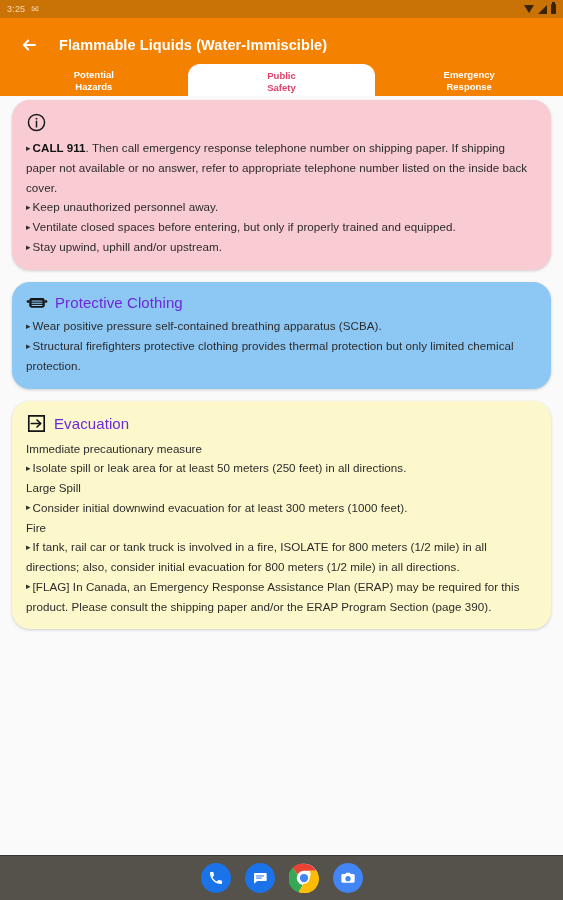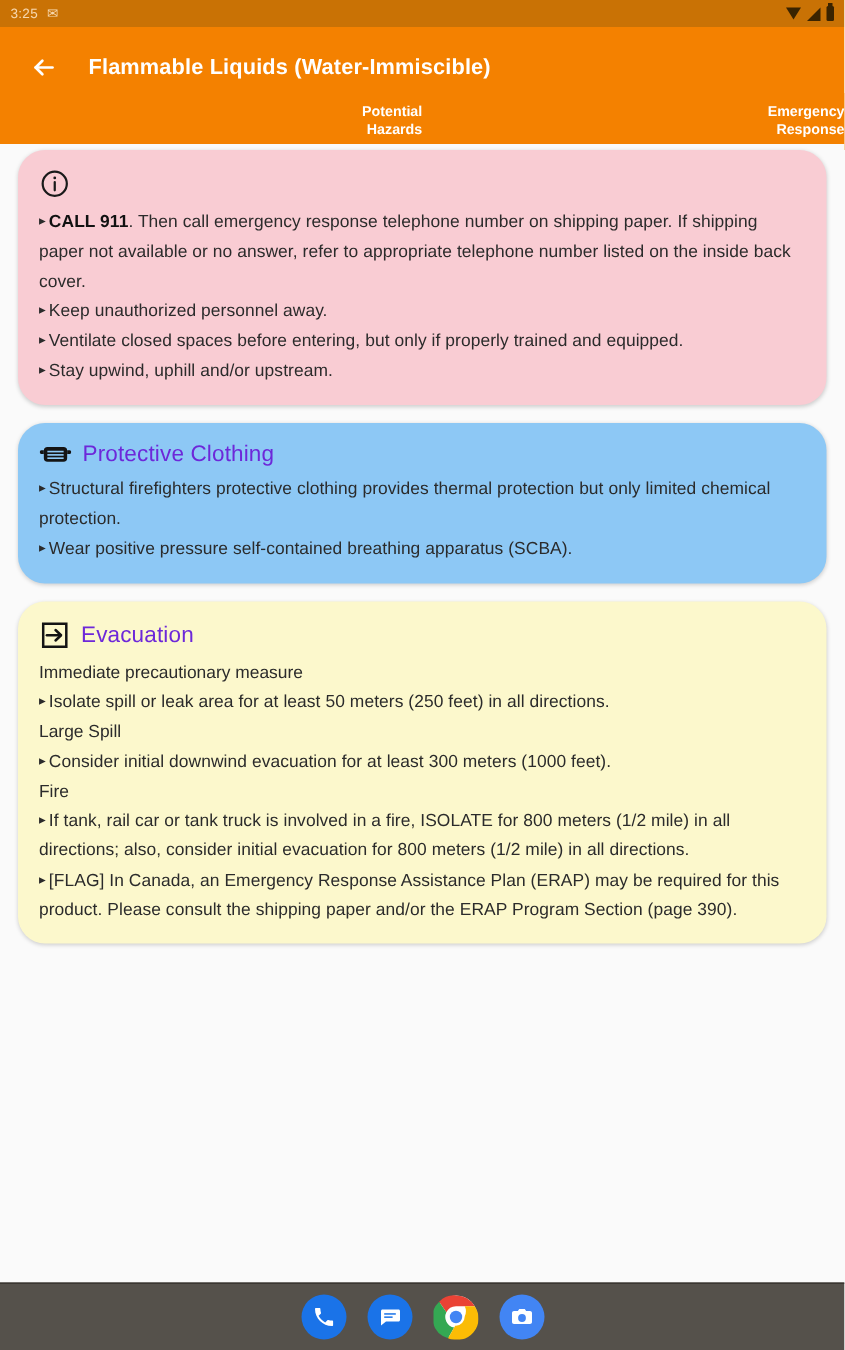--- a/index.html
+++ b/index.html
@@ -73,21 +73,21 @@
     display: flex;
     align-items: flex-end;
     height: 38px;
     background: #F48100;
   }
   .tab {
     flex: 1 1 0;
     height: 38px;
     display: flex;
     flex-direction: column;
-    align-items: flex-end;
+    align-items: center;
     justify-content: center;
     cursor: pointer;
     font-size: 9.5px;
     font-weight: bold;
     line-height: 12px;
     text-align: center;
     color: #FFFFFF;
   }
   .tab.active {
     background: #FFFFFF;
@@ -194,20 +194,24 @@
         <polyline points="11 18 5 12 11 6"></polyline>
       </svg>
     </div>
     <div class="app-title">Flammable Liquids (Water-Immiscible)</div>
   </div>
 
   <div class="tab-bar">
     <div class="tab">
       <span>Potential</span>
       <span>Hazards</span>
+    </div>
+    <div class="tab active">
+      <span>Public</span>
+      <span>Safety</span>
     </div>
     <div class="tab">
       <span>Emergency</span>
       <span>Response</span>
     </div>
   </div>
 </div>
 
 <div class="content">
 
@@ -243,24 +247,24 @@
           <path d="M28 6.2 C29.6 6.2 29.6 9.6 28 9.6 L25.6 9.6 L25.6 6.2 Z"></path>
           <rect x="4.4" y="3.2" width="21.2" height="13.4" rx="3.4"></rect>
           <rect x="7.6" y="6.6" width="14.8" height="1.5" fill="#8DC8F5"></rect>
           <rect x="7.6" y="9.6" width="14.8" height="1.5" fill="#8DC8F5"></rect>
           <rect x="7.6" y="12.6" width="14.8" height="1.5" fill="#8DC8F5"></rect>
         </svg>
       </span>
       <span class="card-head-title">Protective Clothing</span>
     </div>
     <div class="line">
+      <span class="bullet">▸</span><span>Wear positive pressure self-contained breathing apparatus (SCBA).</span>
+    </div>
+    <div class="line">
       <span class="bullet">▸</span><span>Structural firefighters protective clothing provides thermal protection but only limited chemical protection.</span>
-    </div>
-    <div class="line">
-      <span class="bullet">▸</span><span>Wear positive pressure self-contained breathing apparatus (SCBA).</span>
     </div>
   </div>
 
   <div class="card yellow">
     <div class="card-head">
       <span class="card-head-icon">
         <svg width="21" height="21" viewBox="0 0 24 24" fill="none" stroke="#141414" stroke-width="1.9">
           <path d="M3.2 3.2 L20.8 3.2 L20.8 20.8 L3.2 20.8 Z"></path>
           <line x1="6" y1="12" x2="16.4" y2="12" stroke-linecap="round"></line>
           <polyline points="12.6,8 16.8,12 12.6,16" stroke-linecap="round" stroke-linejoin="round"></polyline>

